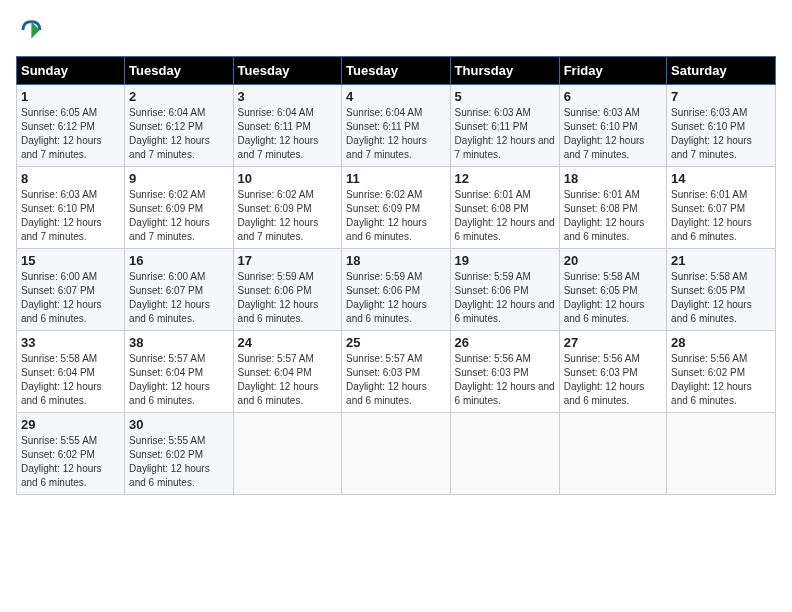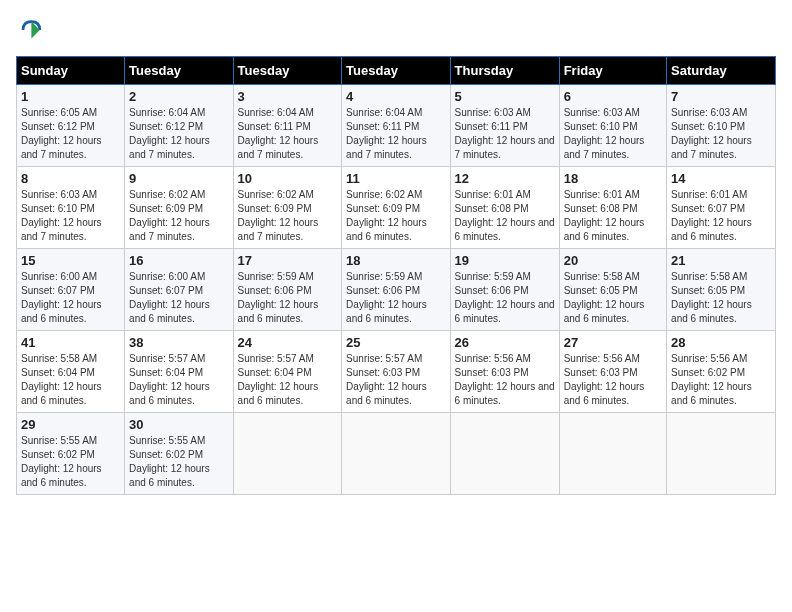--- a/index.html
+++ b/index.html
@@ -288,21 +288,21 @@
         <span class="day-num">21</span>
         <div class="day-info">
           Sunrise: 5:58 AM<br>
           Sunset: 6:05 PM<br>
           Daylight: 12 hours and 6 minutes.
         </div>
       </td>
       </tr>
       <tr>
         <td>
-        <span class="day-num">41</span>
+        <span class="day-num">33</span>
         <div class="day-info">
           Sunrise: 5:58 AM<br>
           Sunset: 6:04 PM<br>
           Daylight: 12 hours and 6 minutes.
         </div>
       </td>
         <td>
         <span class="day-num">38</span>
         <div class="day-info">
           Sunrise: 5:57 AM<br>

